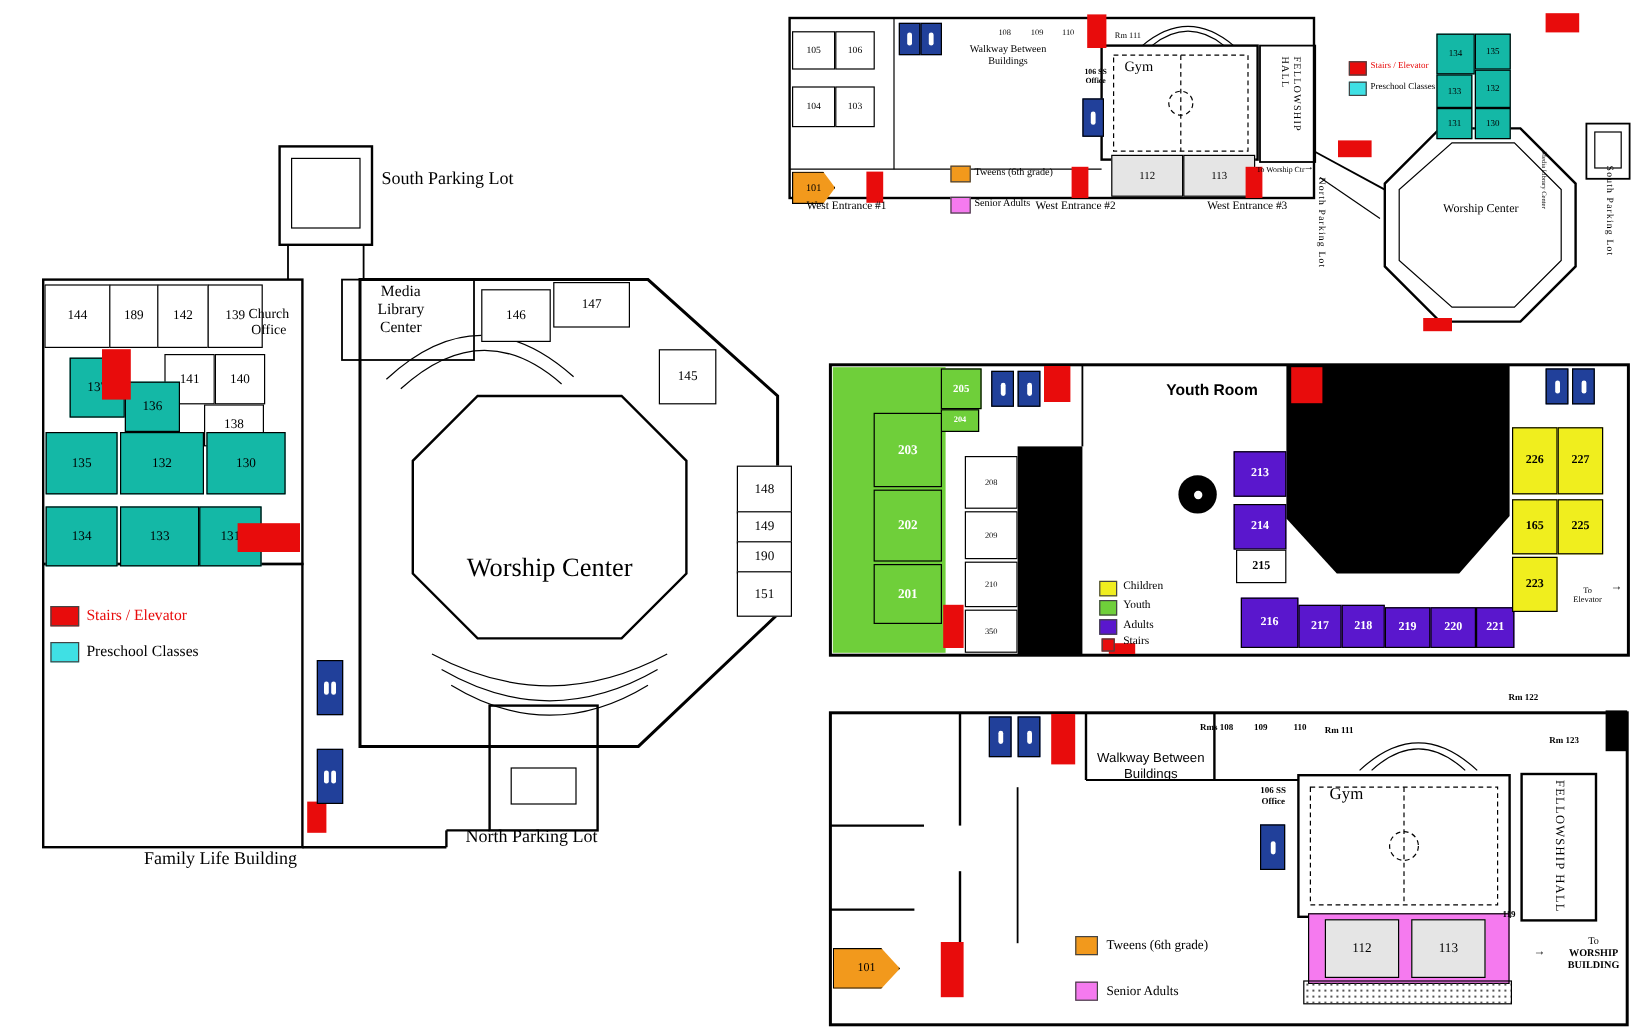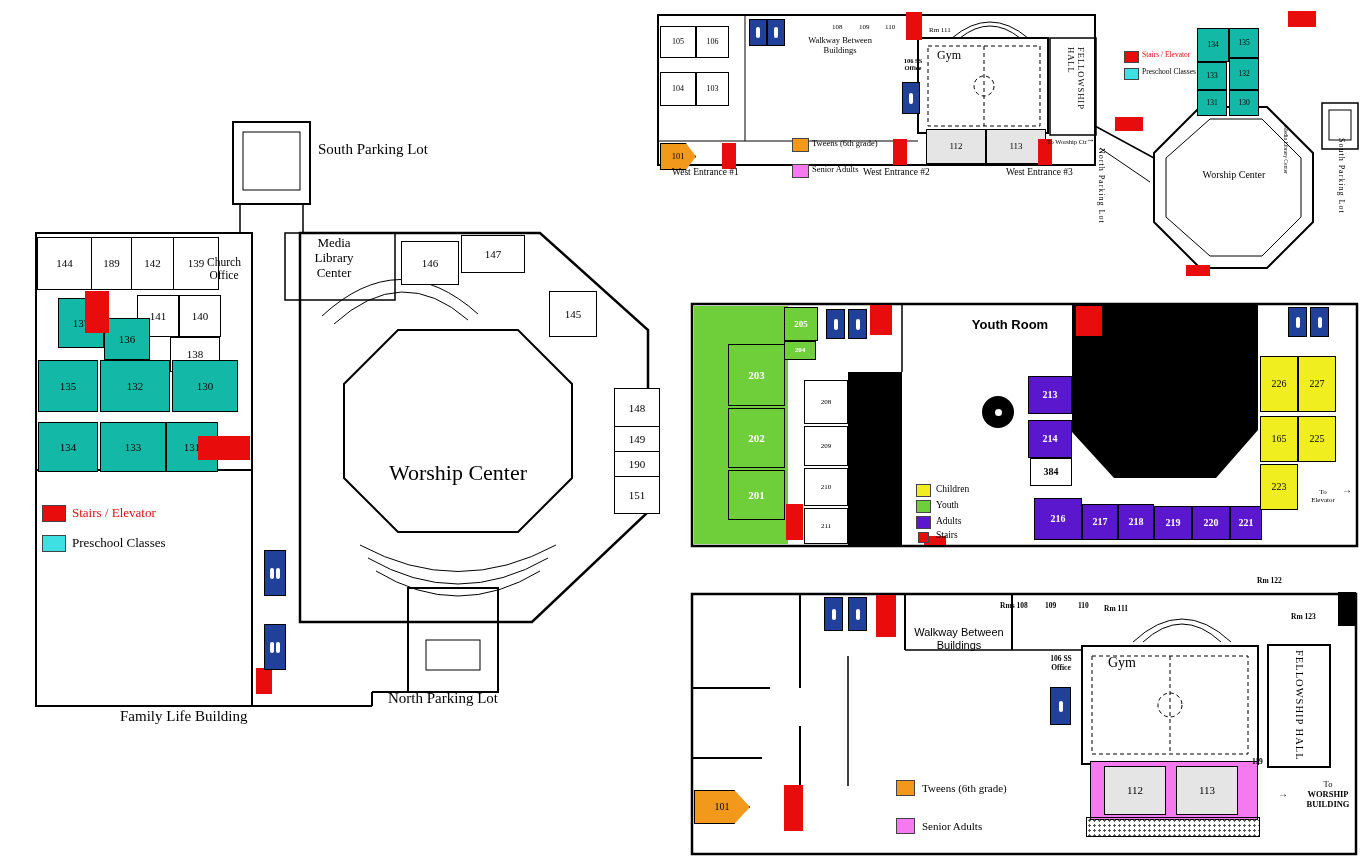--- a/index.html
+++ b/index.html
@@ -5,21 +5,21 @@
   html,body{margin:0;padding:0;background:#fff;}
   body{font-family:"Liberation Serif",serif;}
   #canvas{position:relative;width:1360px;height:860px;background:#fff;overflow:hidden;}
   #outline-svg{position:absolute;left:0;top:0;z-index:1;}
   .plan{position:absolute;inset:0;}
   .room{position:absolute;border:1.5px solid #000;background:#fff;display:flex;align-items:center;
         justify-content:center;font-size:11px;color:#000;z-index:3;font-family:"Liberation Serif",serif;line-height:1;}
   .c-cyan{background:#14b8a6;}
   .c-green{background:#6fcf3a;color:#fff;font-weight:bold;}
   .c-purple{background:#5a17cd;color:#fff;font-weight:bold;}
-  .c-yellow{background:#f0ee1e;color:#000;font-weight:normal;}
+  .c-yellow{background:#f0ee1e;color:#000;font-weight:bold;}
   .c-pink{background:#e5e5e5;}
   .c-orange{background:#f2991c;}
   .arrow-room{clip-path:polygon(0 0,72% 0,100% 50%,72% 100%,0 100%);}
   .lbl{position:absolute;z-index:4;color:#000;line-height:1.15;white-space:nowrap;font-family:"Liberation Serif",serif;}
   .ctr{text-align:center;white-space:normal;}
   .bold{font-weight:bold;}
   .sans{font-family:"Liberation Sans",sans-serif;}
   .red-text{color:#e80c0c;}
   .vtext{position:absolute;z-index:4;writing-mode:vertical-rl;font-family:"Liberation Serif",serif;color:#000;letter-spacing:1px;}
   .red-box{position:absolute;background:#e80c0c;z-index:3;}
@@ -236,24 +236,24 @@
     <div class="lbl ctr bold sans" style="left:940px;top:318px;width:140px;font-size:13px">Youth Room</div>
 
     <div class="room c-green" style="left:784px;top:307px;width:32px;height:32px;font-size:9px">205</div>
     <div class="room c-green" style="left:784px;top:341px;width:30px;height:17px;font-size:7px">204</div>
     <div class="room c-green" style="left:728px;top:344px;width:55px;height:60px">203</div>
     <div class="room c-green" style="left:728px;top:408px;width:55px;height:58px">202</div>
     <div class="room c-green" style="left:728px;top:470px;width:55px;height:48px">201</div>
     <div class="room" style="left:804px;top:380px;width:42px;height:42px;font-size:7px">208</div>
     <div class="room" style="left:804px;top:426px;width:42px;height:38px;font-size:7px">209</div>
     <div class="room" style="left:804px;top:468px;width:42px;height:36px;font-size:7px">210</div>
-    <div class="room" style="left:804px;top:508px;width:42px;height:34px;font-size:7px">211</div>
+    <div class="room" style="left:804px;top:508px;width:42px;height:34px;font-size:7px">350</div>
     <div class="room c-purple" style="left:1028px;top:376px;width:42px;height:36px;font-size:10px">213</div>
     <div class="room c-purple" style="left:1028px;top:420px;width:42px;height:36px;font-size:10px">214</div>
-    <div class="room bold" style="left:1030px;top:458px;width:40px;height:26px;font-size:10px">384</div>
+    <div class="room bold" style="left:1030px;top:458px;width:40px;height:26px;font-size:10px">215</div>
     <div class="room c-purple" style="left:1034px;top:498px;width:46px;height:40px;font-size:10px">216</div>
     <div class="room c-purple" style="left:1082px;top:504px;width:34px;height:34px;font-size:10px">217</div>
     <div class="room c-purple" style="left:1118px;top:504px;width:34px;height:34px;font-size:10px">218</div>
     <div class="room c-purple" style="left:1154px;top:506px;width:36px;height:32px;font-size:10px">219</div>
     <div class="room c-purple" style="left:1192px;top:506px;width:36px;height:32px;font-size:10px">220</div>
     <div class="room c-purple" style="left:1230px;top:506px;width:30px;height:32px;font-size:10px">221</div>
     <div class="room c-yellow" style="left:1260px;top:356px;width:36px;height:54px;font-size:10px">226</div>
     <div class="room c-yellow" style="left:1298px;top:356px;width:36px;height:54px;font-size:10px">227</div>
     <div class="room c-yellow" style="left:1260px;top:416px;width:36px;height:44px;font-size:10px">165</div>
     <div class="room c-yellow" style="left:1298px;top:416px;width:36px;height:44px;font-size:10px">225</div>

